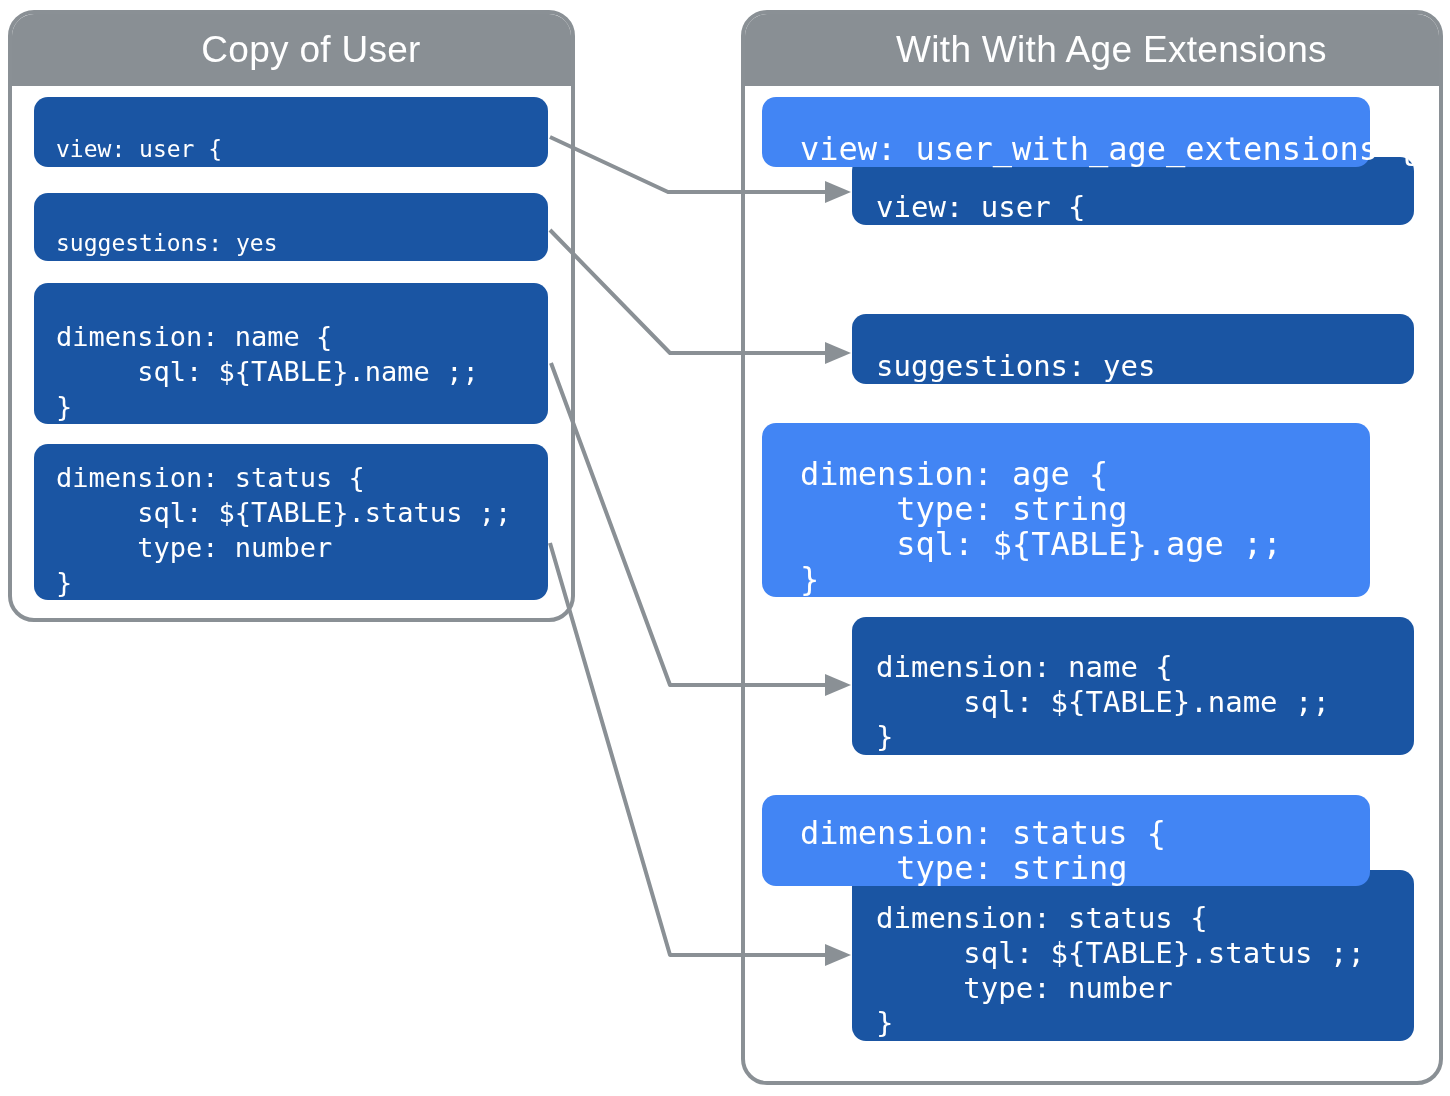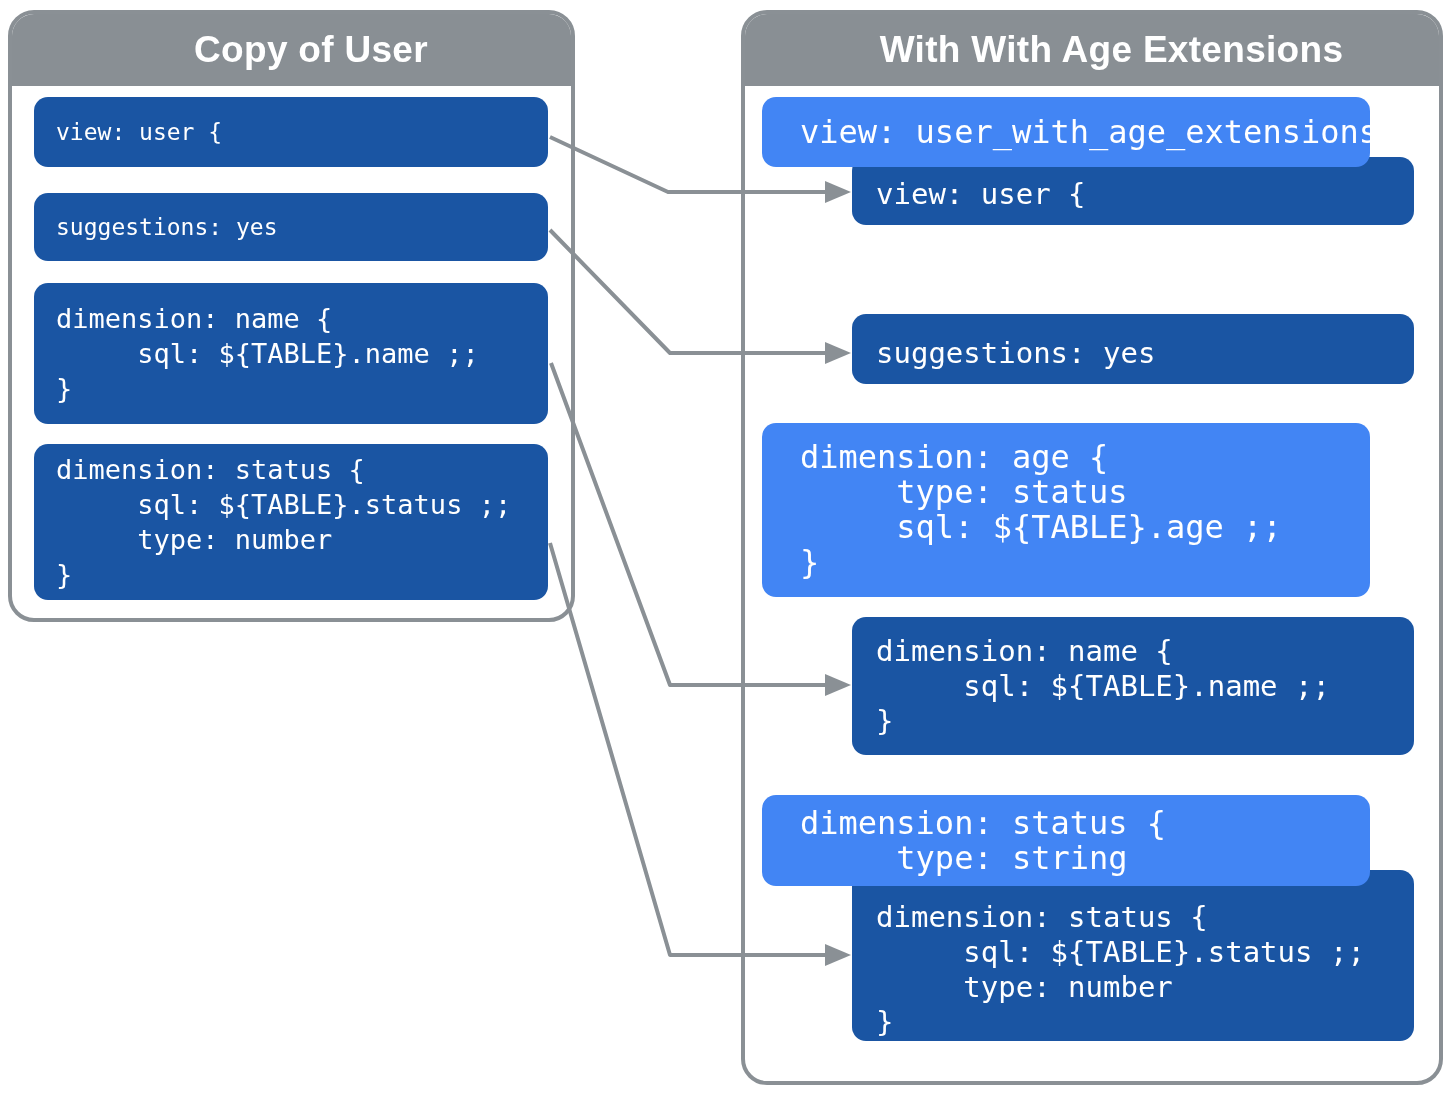--- a/index.html
+++ b/index.html
@@ -15,29 +15,29 @@
     overflow:hidden; box-sizing:border-box; z-index:0;
   }
   #left-panel  { left:8px;   top:10px; width:567px; height:612px;  }
   #right-panel { left:741px; top:10px; width:702px; height:1075px; }
 
   .panel-header {
     position:absolute; top:0; left:0; right:0; height:72px;
     background:#898F94; display:flex; align-items:center; justify-content:center;
   }
   .panel-title {
-    color:#ffffff; font-size:37px; font-weight:700; letter-spacing:0.3px;
+    color:#ffffff; font-size:37px; font-weight:400; letter-spacing:0.3px;
     font-family:"Liberation Sans", sans-serif;
     margin-left:39px;
   }
 
   
   .code-block {
     position:absolute; border-radius:14px; color:#ffffff;
-    display:flex; align-items:center; box-sizing:border-box;
+    display:flex; align-items:flex-end; box-sizing:border-box;
     font-family:"DejaVu Sans Mono","Liberation Mono",monospace;
   }
   .code-block pre {
     margin:0; white-space:pre; line-height:35px;
     font-family:inherit; font-size:inherit;
   }
   .dark  { background:#1A55A3; z-index:1; }
   .light { background:#4285F4; z-index:2; }
 
   
@@ -105,21 +105,21 @@
   <div class="code-block light r-light" id="r-view-ext">
     <pre>view: user_with_age_extensions {</pre>
   </div>
 
   <div class="code-block dark r-dark" id="r-sugg-base">
     <pre>suggestions: yes</pre>
   </div>
 
   <div class="code-block light r-light" id="r-age-ext">
     <pre>dimension: age {
-     type: status
+     type: string
      sql: ${TABLE}.age ;;
 }</pre>
   </div>
 
   <div class="code-block dark r-dark" id="r-name-base">
     <pre>dimension: name {
      sql: ${TABLE}.name ;;
 }</pre>
   </div>
 

